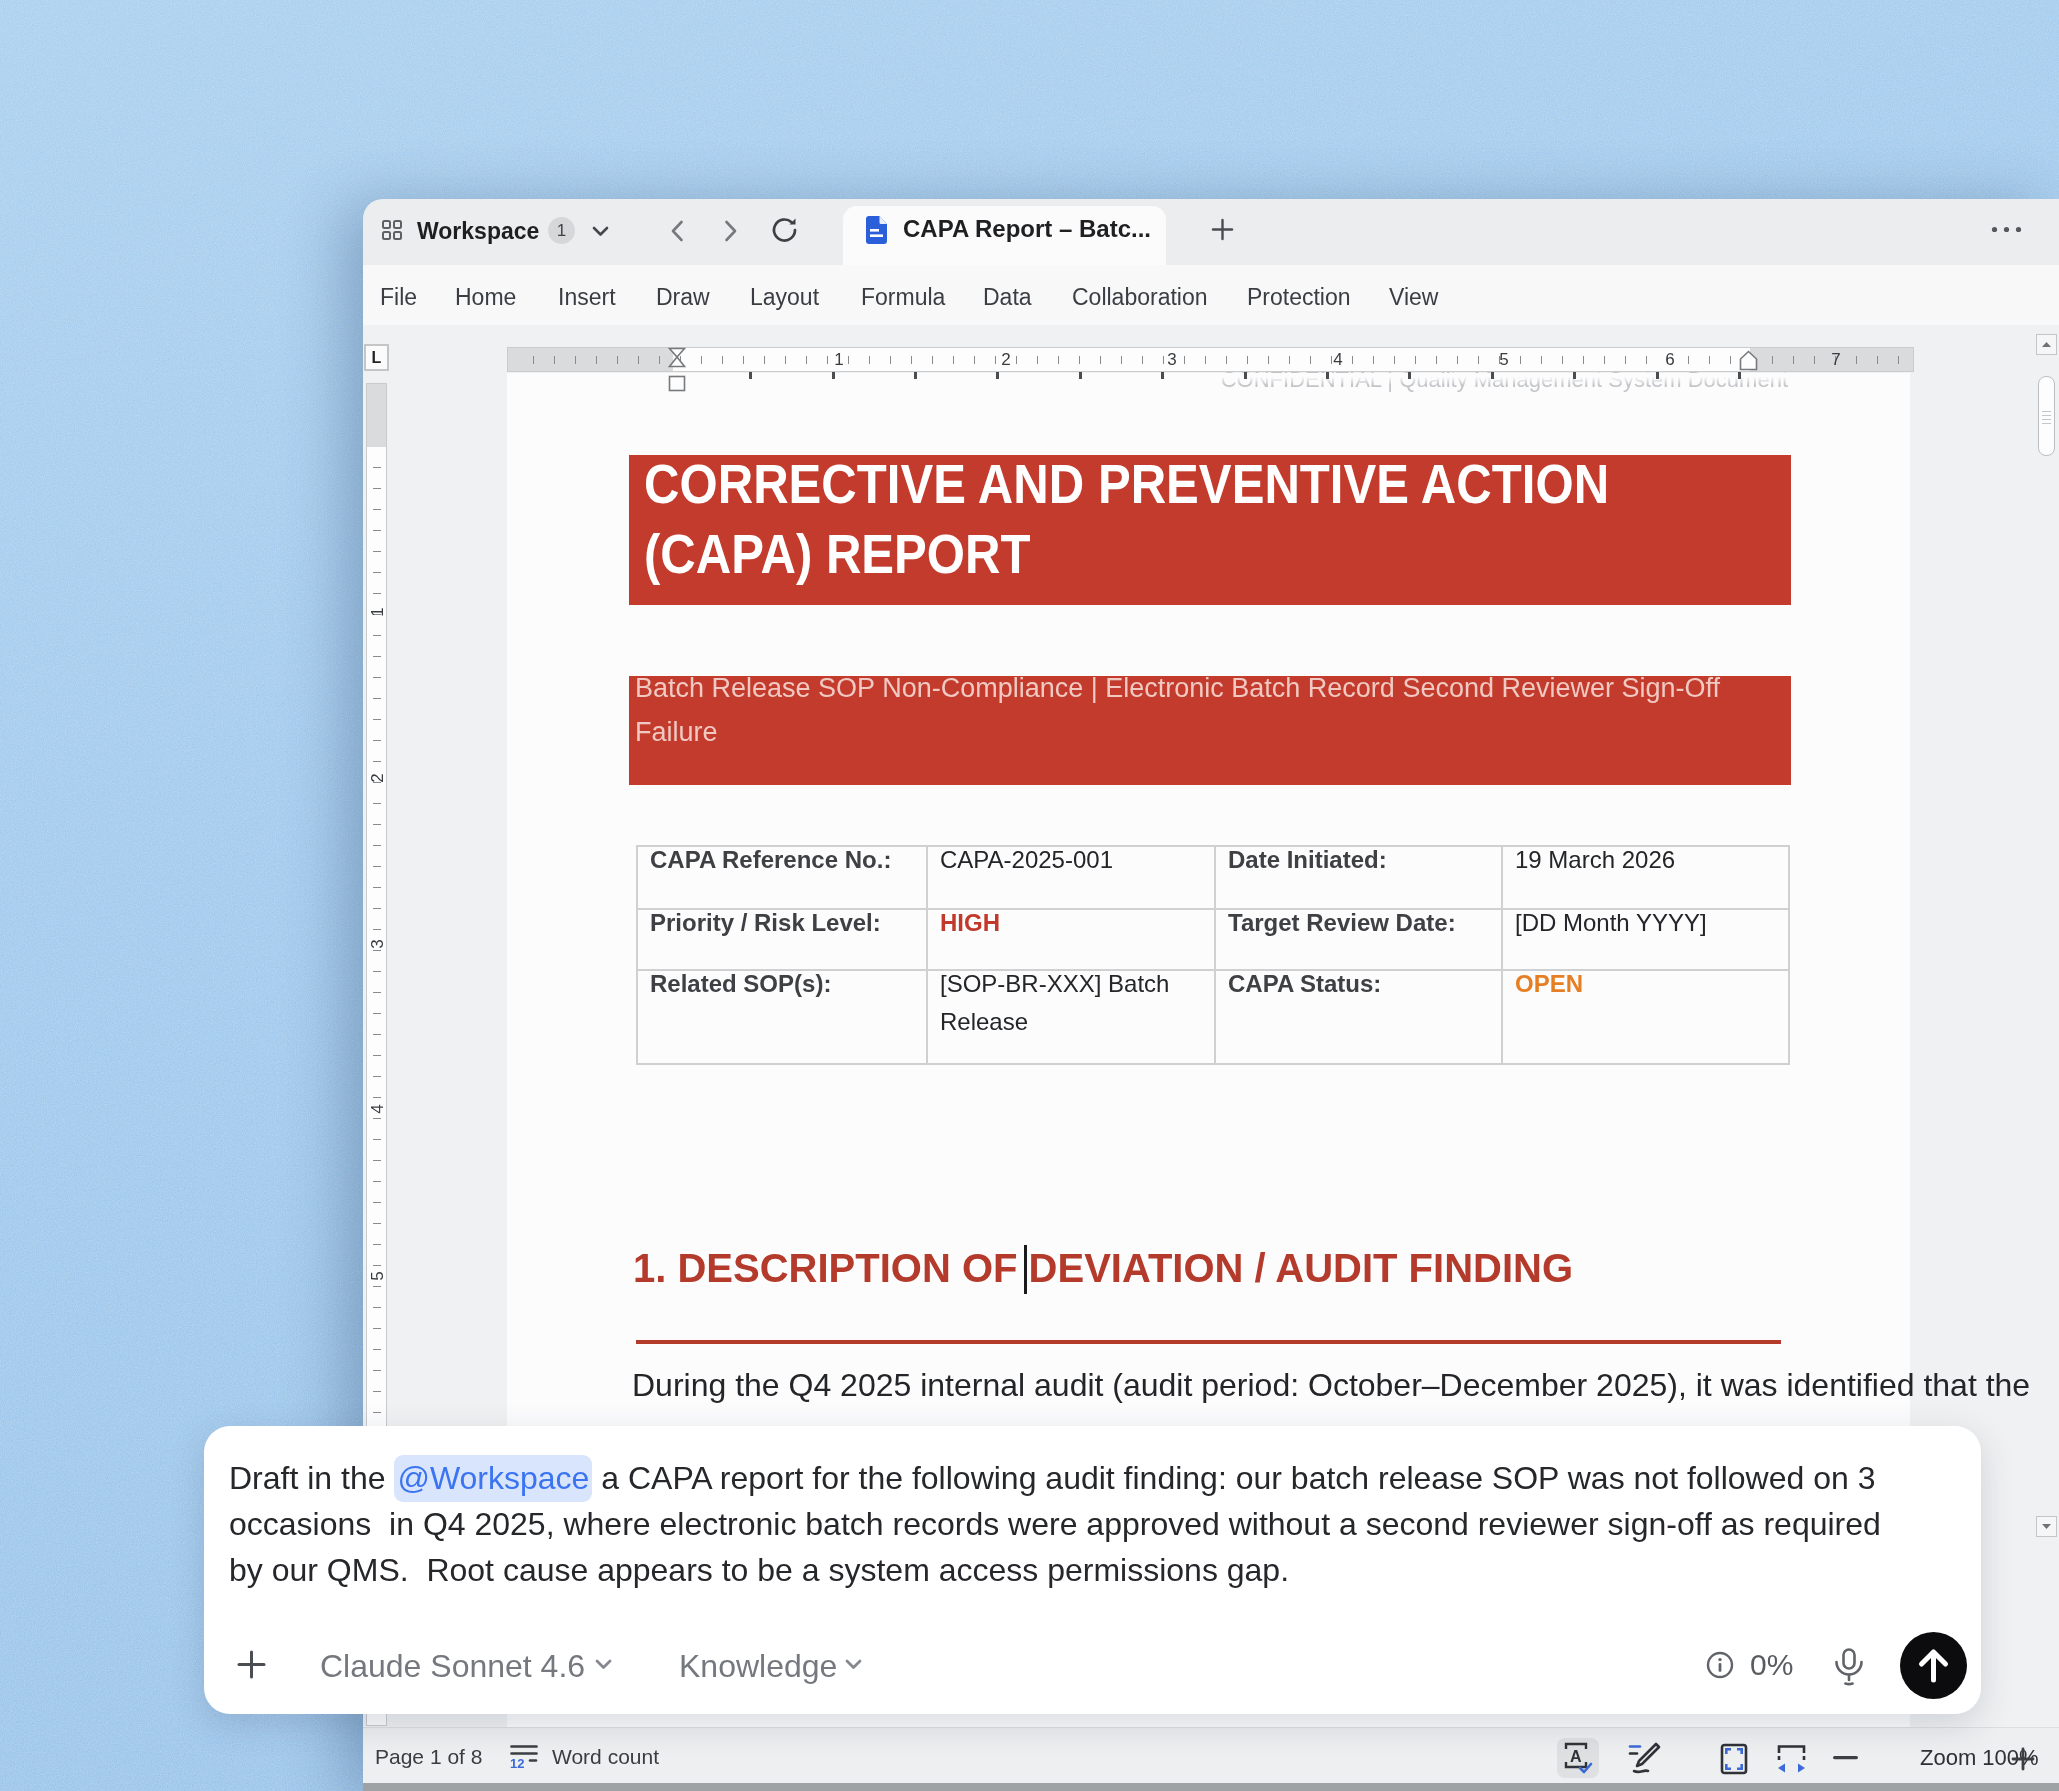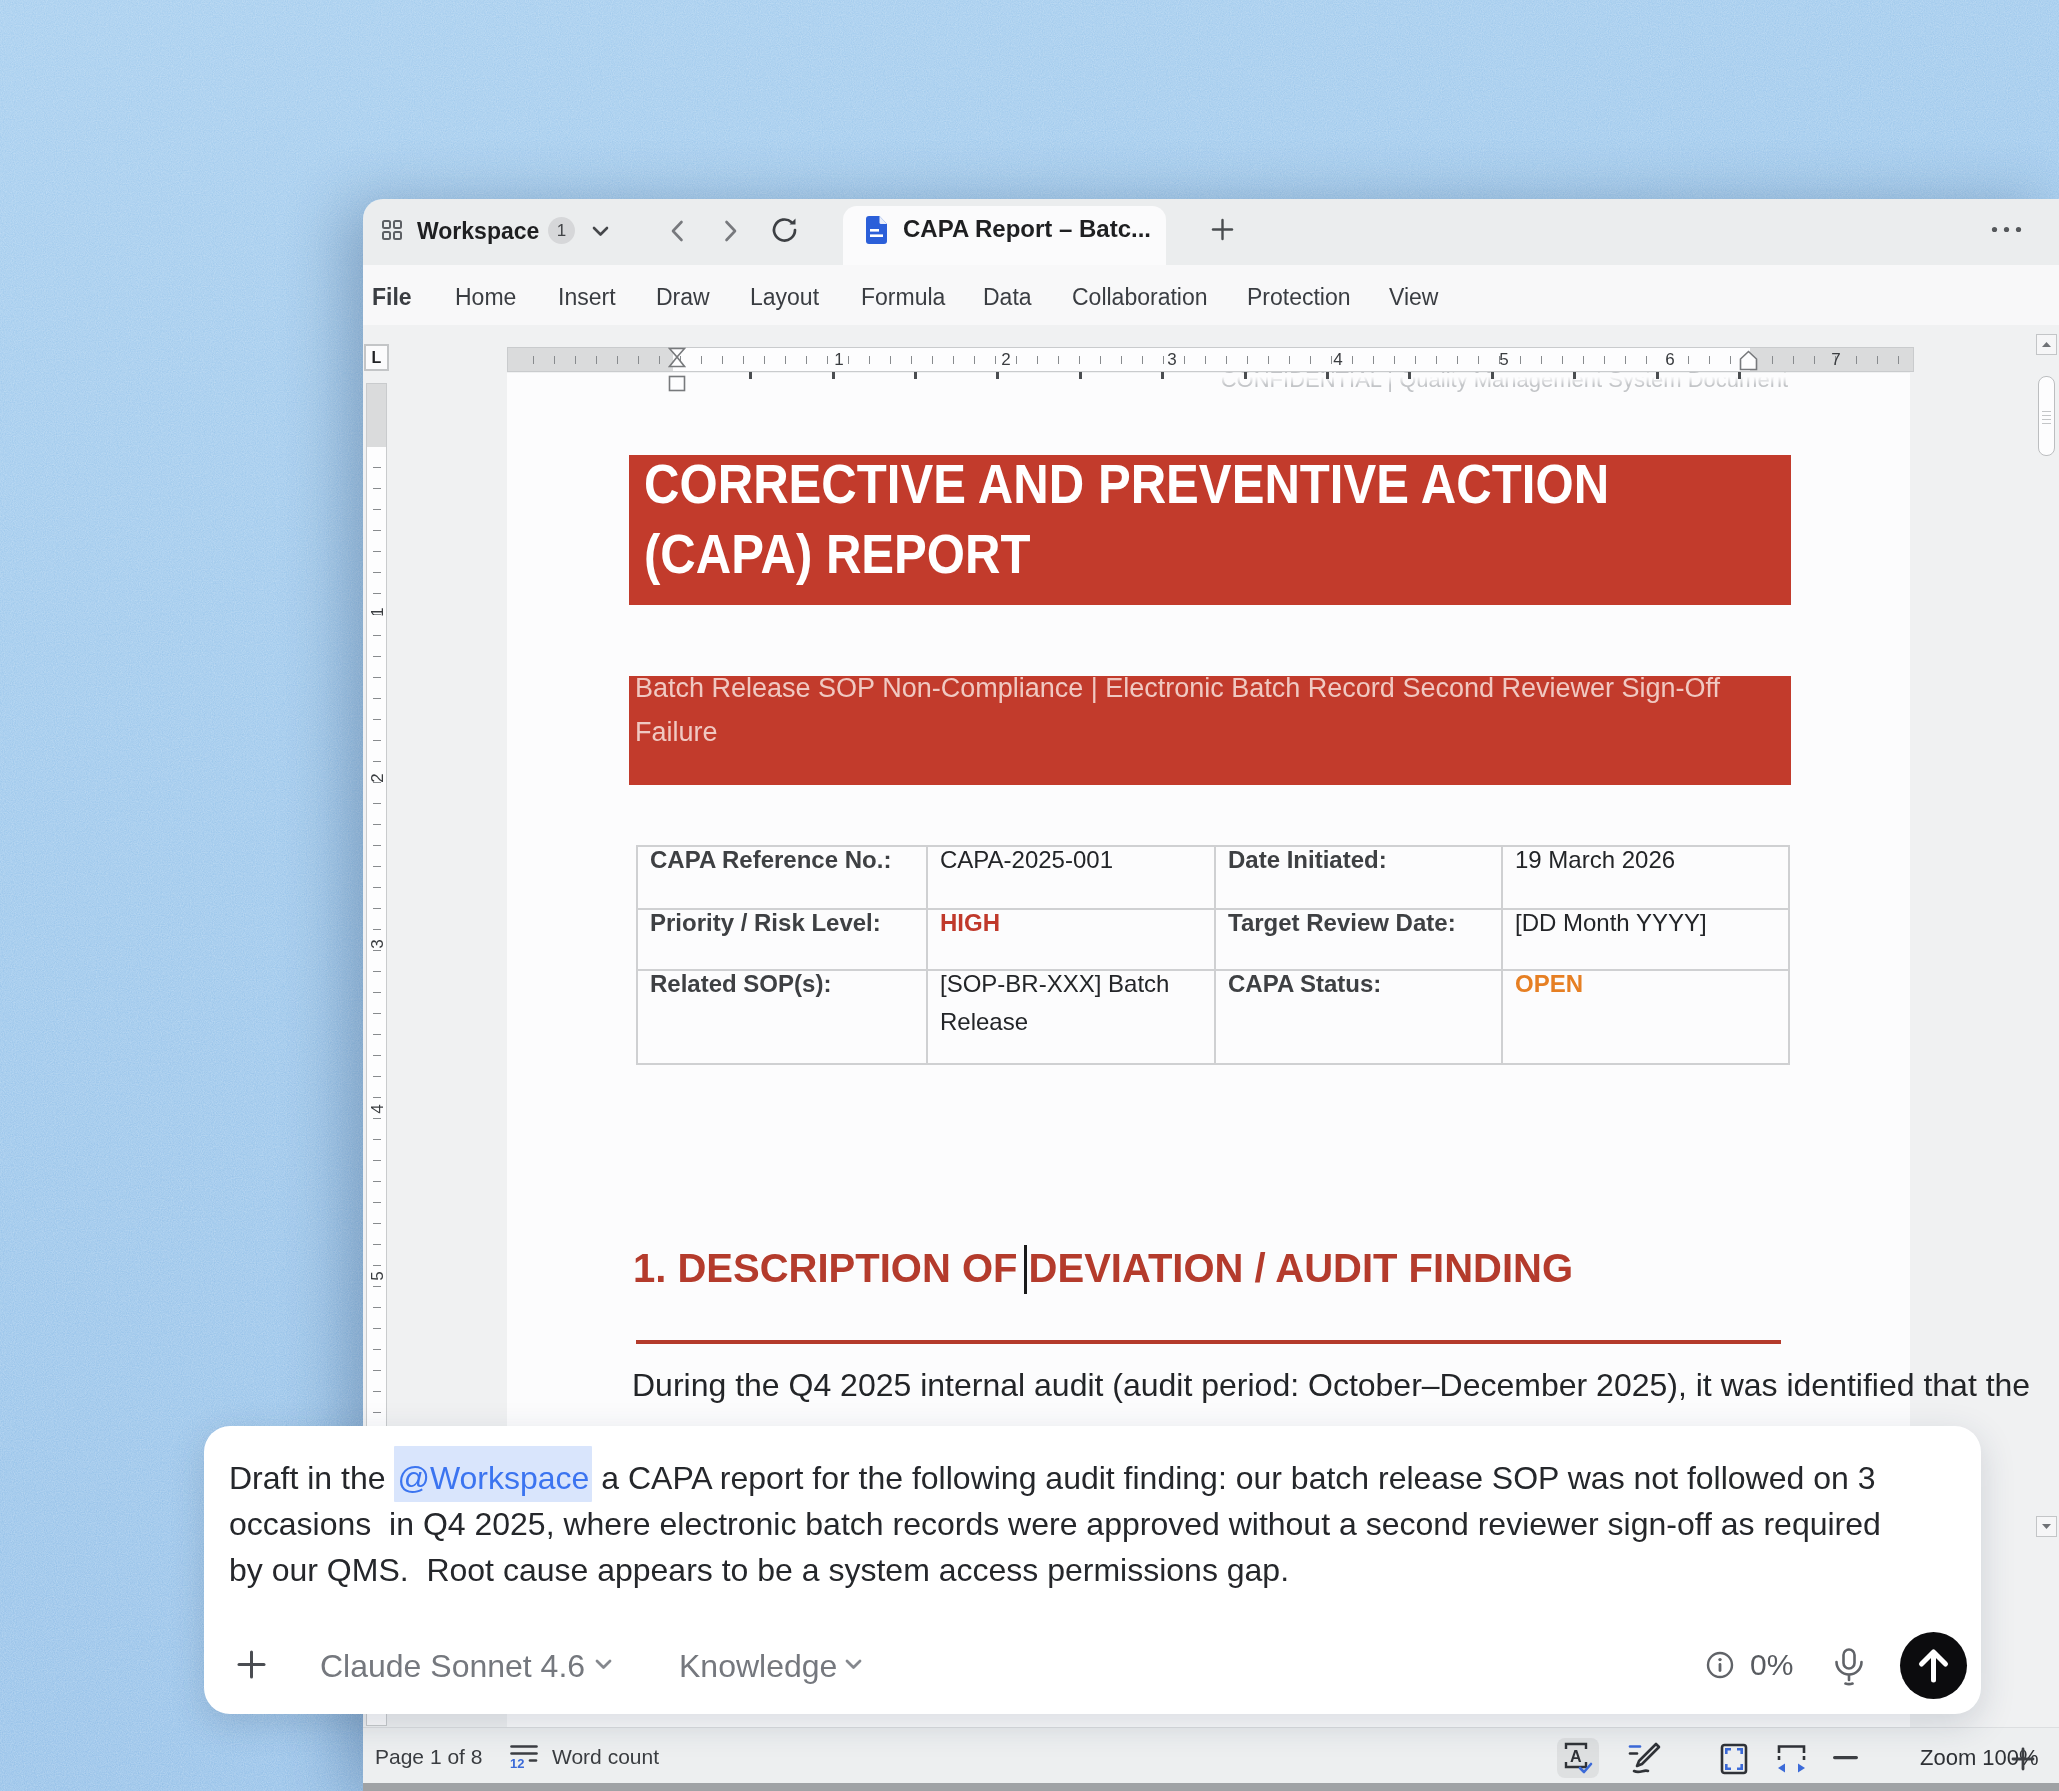--- a/index.html
+++ b/index.html
@@ -60,21 +60,21 @@
   #redrule { position:absolute; left:636px; top:1340px; width:1145px; height:4px; background:#b43b2c; z-index:4; }
   #para { position:absolute; left:632px; top:1367px; font-size:32px; color:#232528; z-index:4; }
   
   .sbtn { position:absolute; width:21px; height:21px; background:#f6f6f7; border:1px solid #c3c5c7; z-index:6; }
   #sthumb { position:absolute; left:2038px; top:376px; width:17px; height:80px; background:#fdfdfe; border:1px solid #bcbec0; border-radius:8px; z-index:6; }
   .grip { position:absolute; left:3px; width:9px; height:1px; background:#c3c5c7; }
   
   #card { left:204px; top:1426px; width:1777px; height:288px; background:#fff; border-radius:26px;
           box-shadow:0 10px 34px rgba(35,55,85,.17); z-index:20; }
   #cardtext { position:absolute; left:229px; top:1455px; width:1731px; font-size:32px; line-height:46px; color:#25272b; z-index:21; }
-  .chip { color:#3b74f0; background:#d9e5fc; border-radius:1px; padding:14px 3px 6px; }
+  .chip { color:#3b74f0; background:#d9e5fc; border-radius:9px; padding:5px 3px 6px; }
   .crow-txt { position:absolute; top:1648px; font-size:32px; color:#75787e; white-space:nowrap; z-index:21; }
   #sendbtn { left:1900px; top:1632px; width:67px; height:67px; border-radius:50%; background:#0c0c0e; z-index:21; }
   .cicon { position:absolute; z-index:21; }
   
   .sb-txt { position:absolute; font-size:21px; color:#3a3d41; white-space:nowrap; z-index:13; }
   .sicon { position:absolute; z-index:13; }
   #proofbg { position:absolute; left:1557px; top:1738px; width:42px; height:40px; background:#dee0e1; border-radius:8px; z-index:13; }
   svg { display:block; }
 </style>
 </head>
@@ -260,21 +260,21 @@
     </g>
   </svg>
 <svg class="abs z3" style="left:1991px; top:226px;" width="31" height="7" viewBox="0 0 31 7">
     <g fill="#55585b">
       <circle cx="3.5" cy="3.5" r="2.6"></circle>
       <circle cx="15.5" cy="3.5" r="2.6"></circle>
       <circle cx="27.5" cy="3.5" r="2.6"></circle>
     </g>
   </svg>
 
-<div class="menu-item" style="left:372px;font-weight:bold;">File</div>
+<div class="menu-item" style="left:380px;">File</div>
 <div class="menu-item" style="left:455px;">Home</div>
 <div class="menu-item" style="left:558px;">Insert</div>
 <div class="menu-item" style="left:656px;">Draw</div>
 <div class="menu-item" style="left:750px;">Layout</div>
 <div class="menu-item" style="left:861px;">Formula</div>
 <div class="menu-item" style="left:983px;">Data</div>
 <div class="menu-item" style="left:1072px;">Collaboration</div>
 <div class="menu-item" style="left:1247px;">Protection</div>
 <div class="menu-item" style="left:1389px;">View</div>
 

